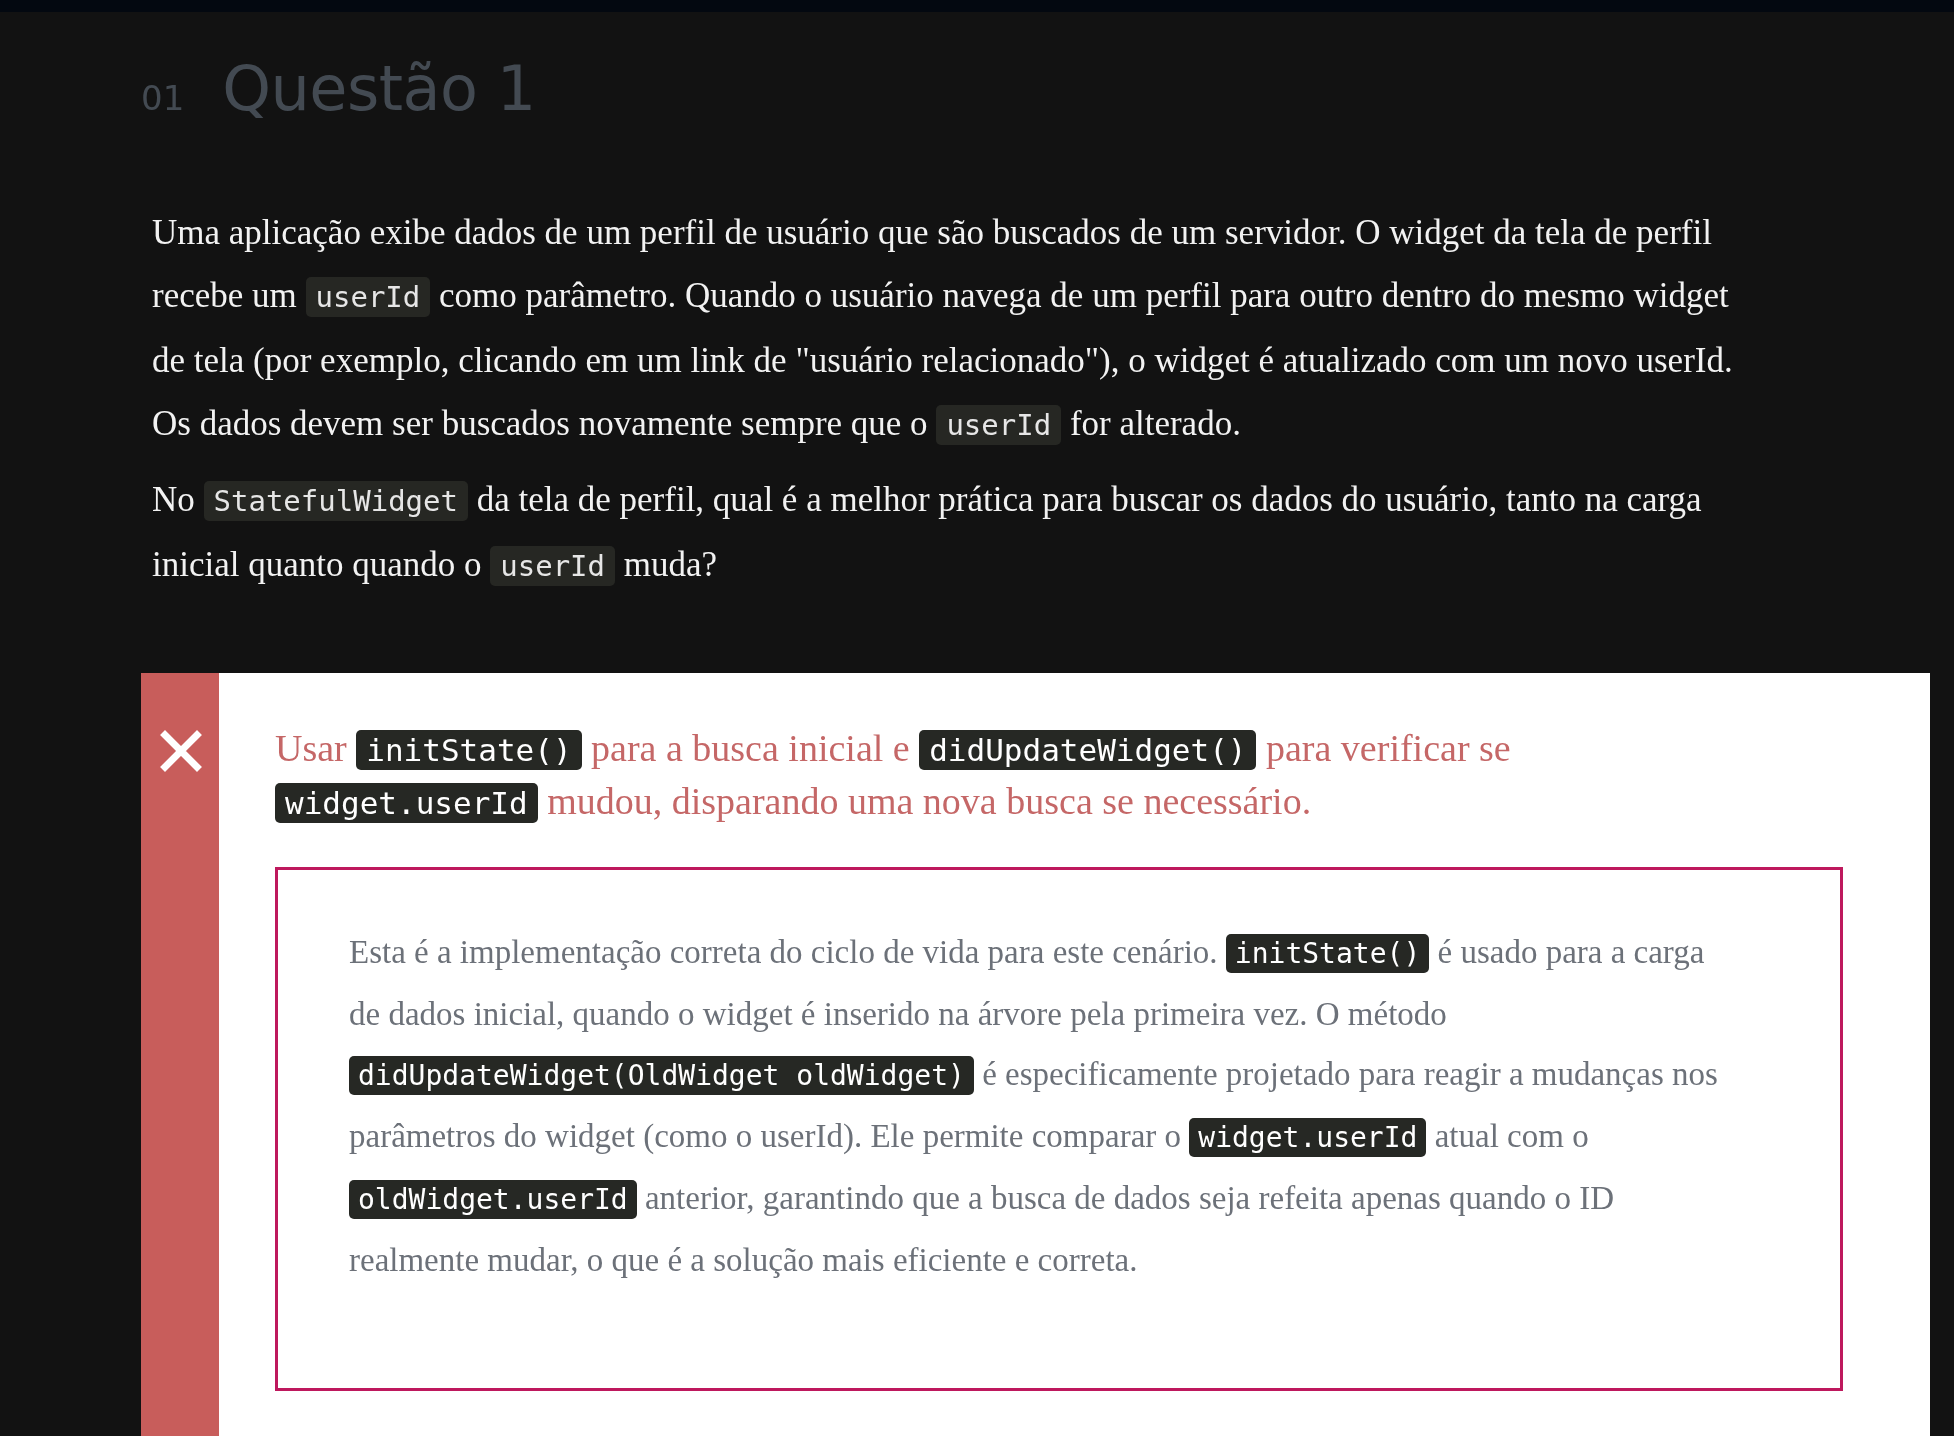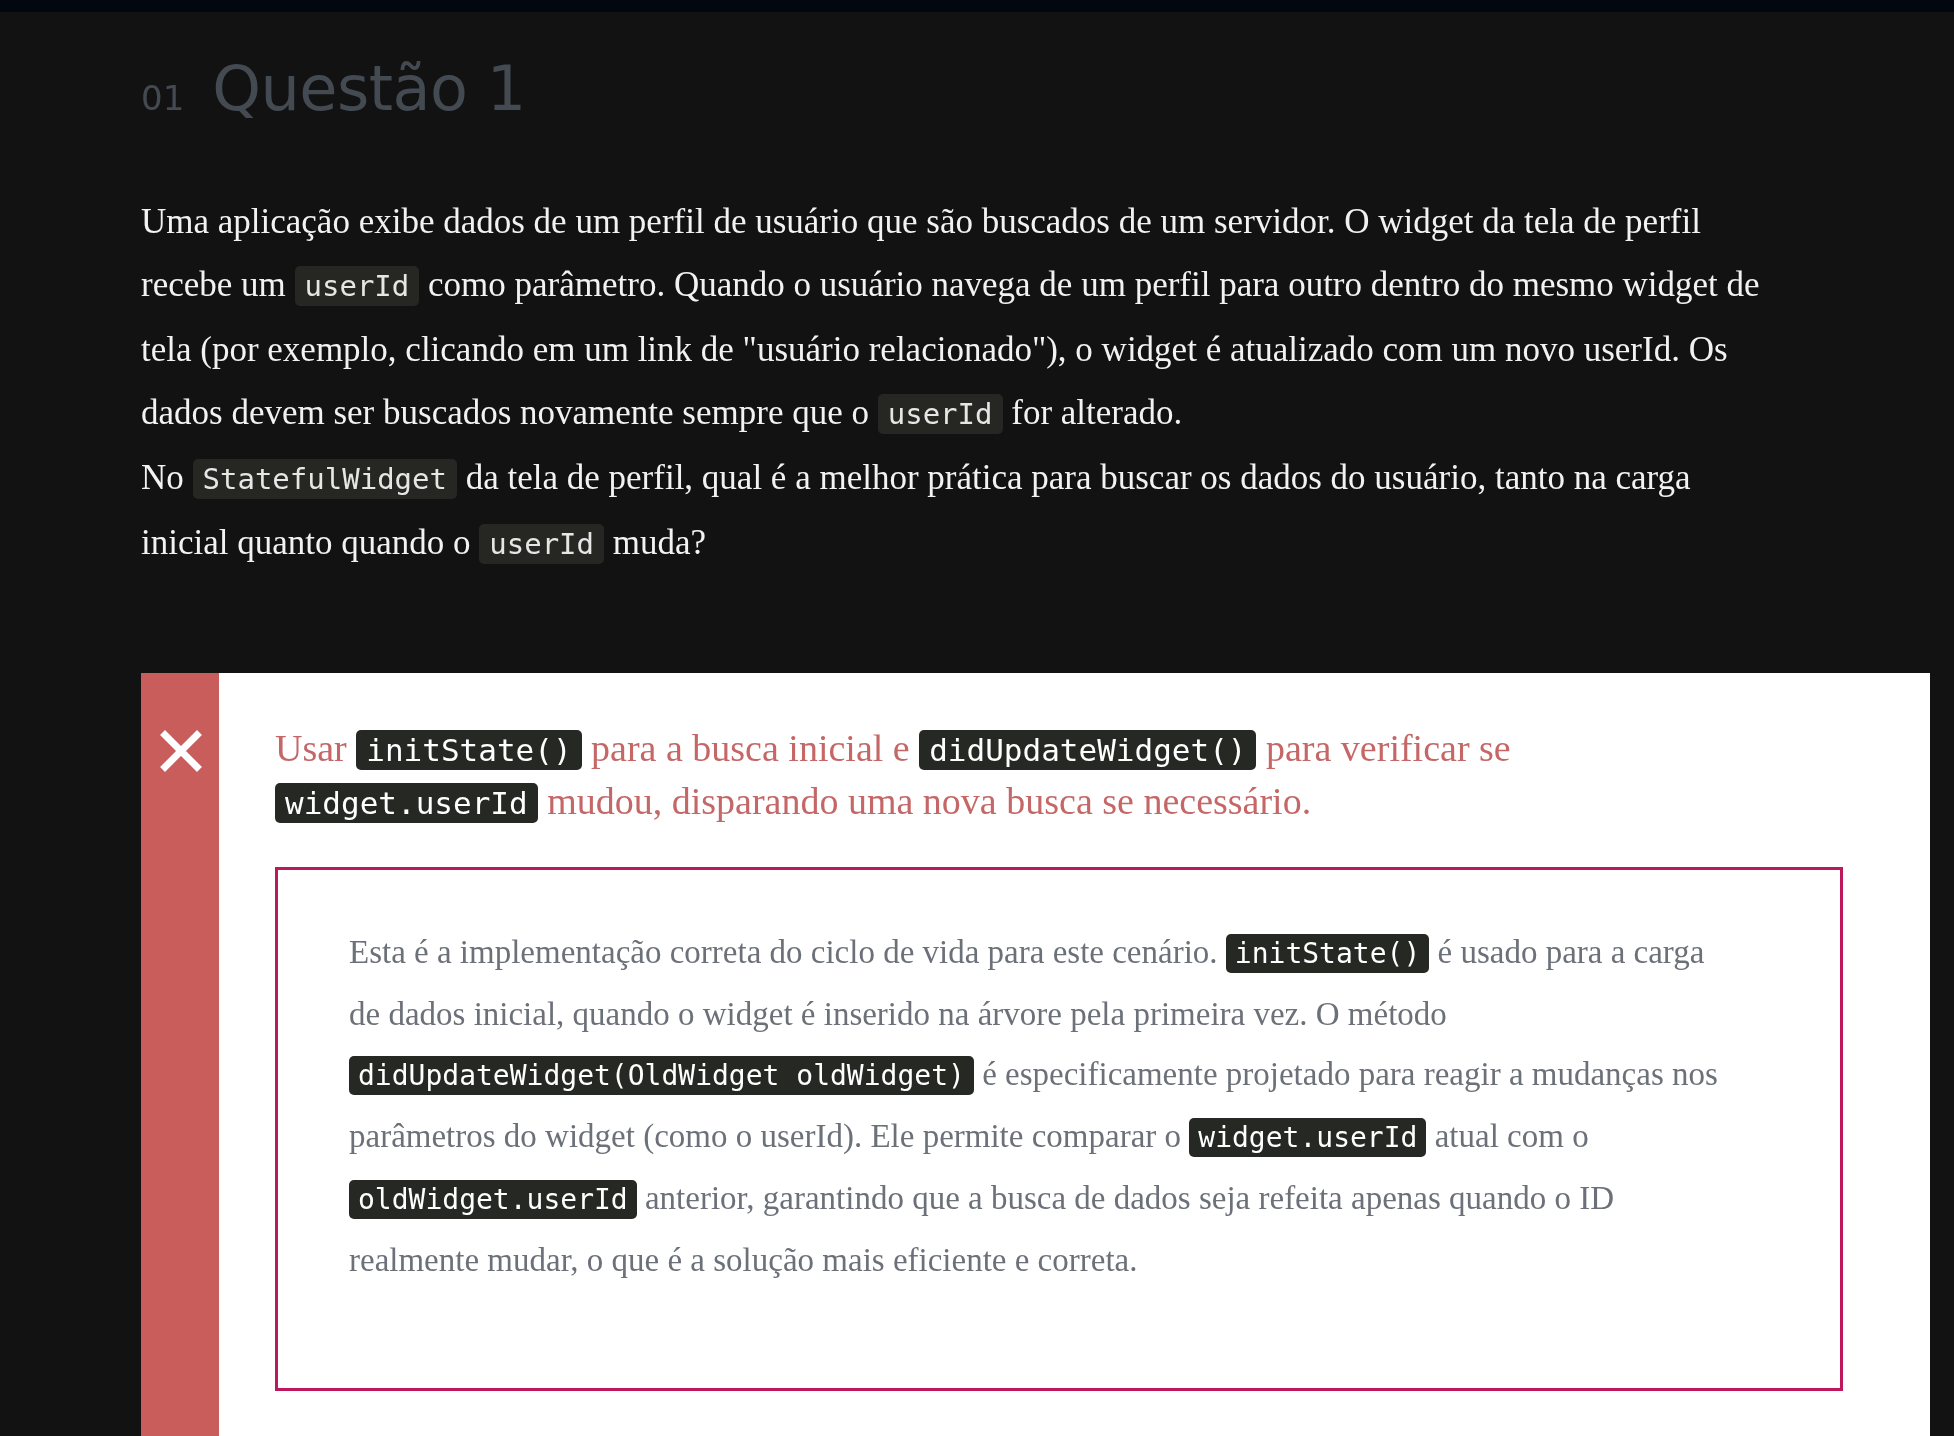--- a/index.html
+++ b/index.html
@@ -7,35 +7,35 @@
     width: 1954px; height: 1436px; overflow: hidden;
     background: #121212;
   }
   .topbar {
     position: absolute; left: 0; top: 0; width: 1954px; height: 12px;
     background: #030810;
   }
   .page { position: absolute; left: 0; top: 0; width: 1954px; height: 1436px; }
   .title-row {
     position: absolute; left: 141px; top: 52px; height: 80px;
-    display: flex; align-items: baseline; gap: 28px; justify-content: flex-end;
+    display: flex; align-items: baseline; gap: 38px; justify-content: flex-end;
   }
   .q-num {
     font-family: "DejaVu Sans", sans-serif; font-size: 34px; color: #434a52;
   }
   .q-title {
     font-family: "DejaVu Sans", sans-serif; font-weight: normal; font-size: 62px;
     color: #434a52; letter-spacing: -0.5px;
   }
   .question {
     position: absolute; left: 141px; top: 190px; width: 1620px;
     font-family: "Liberation Serif", "DejaVu Serif", serif;
     font-size: 35px; line-height: 63px; color: #f2f2f2;
   }
-  .question p { margin: 0; }
+  .question p { margin: 11px; }
   code.q {
     font-family: "DejaVu Sans Mono", monospace; font-size: 29px;
     background: #262723; color: #e6e6e6;
     padding: 3px 10px; border-radius: 5px;
   }
   .card {
     position: absolute; left: 141px; top: 673px; width: 1789px; height: 763px;
     background: #ffffff; overflow: hidden;
   }
   .card-bar {

